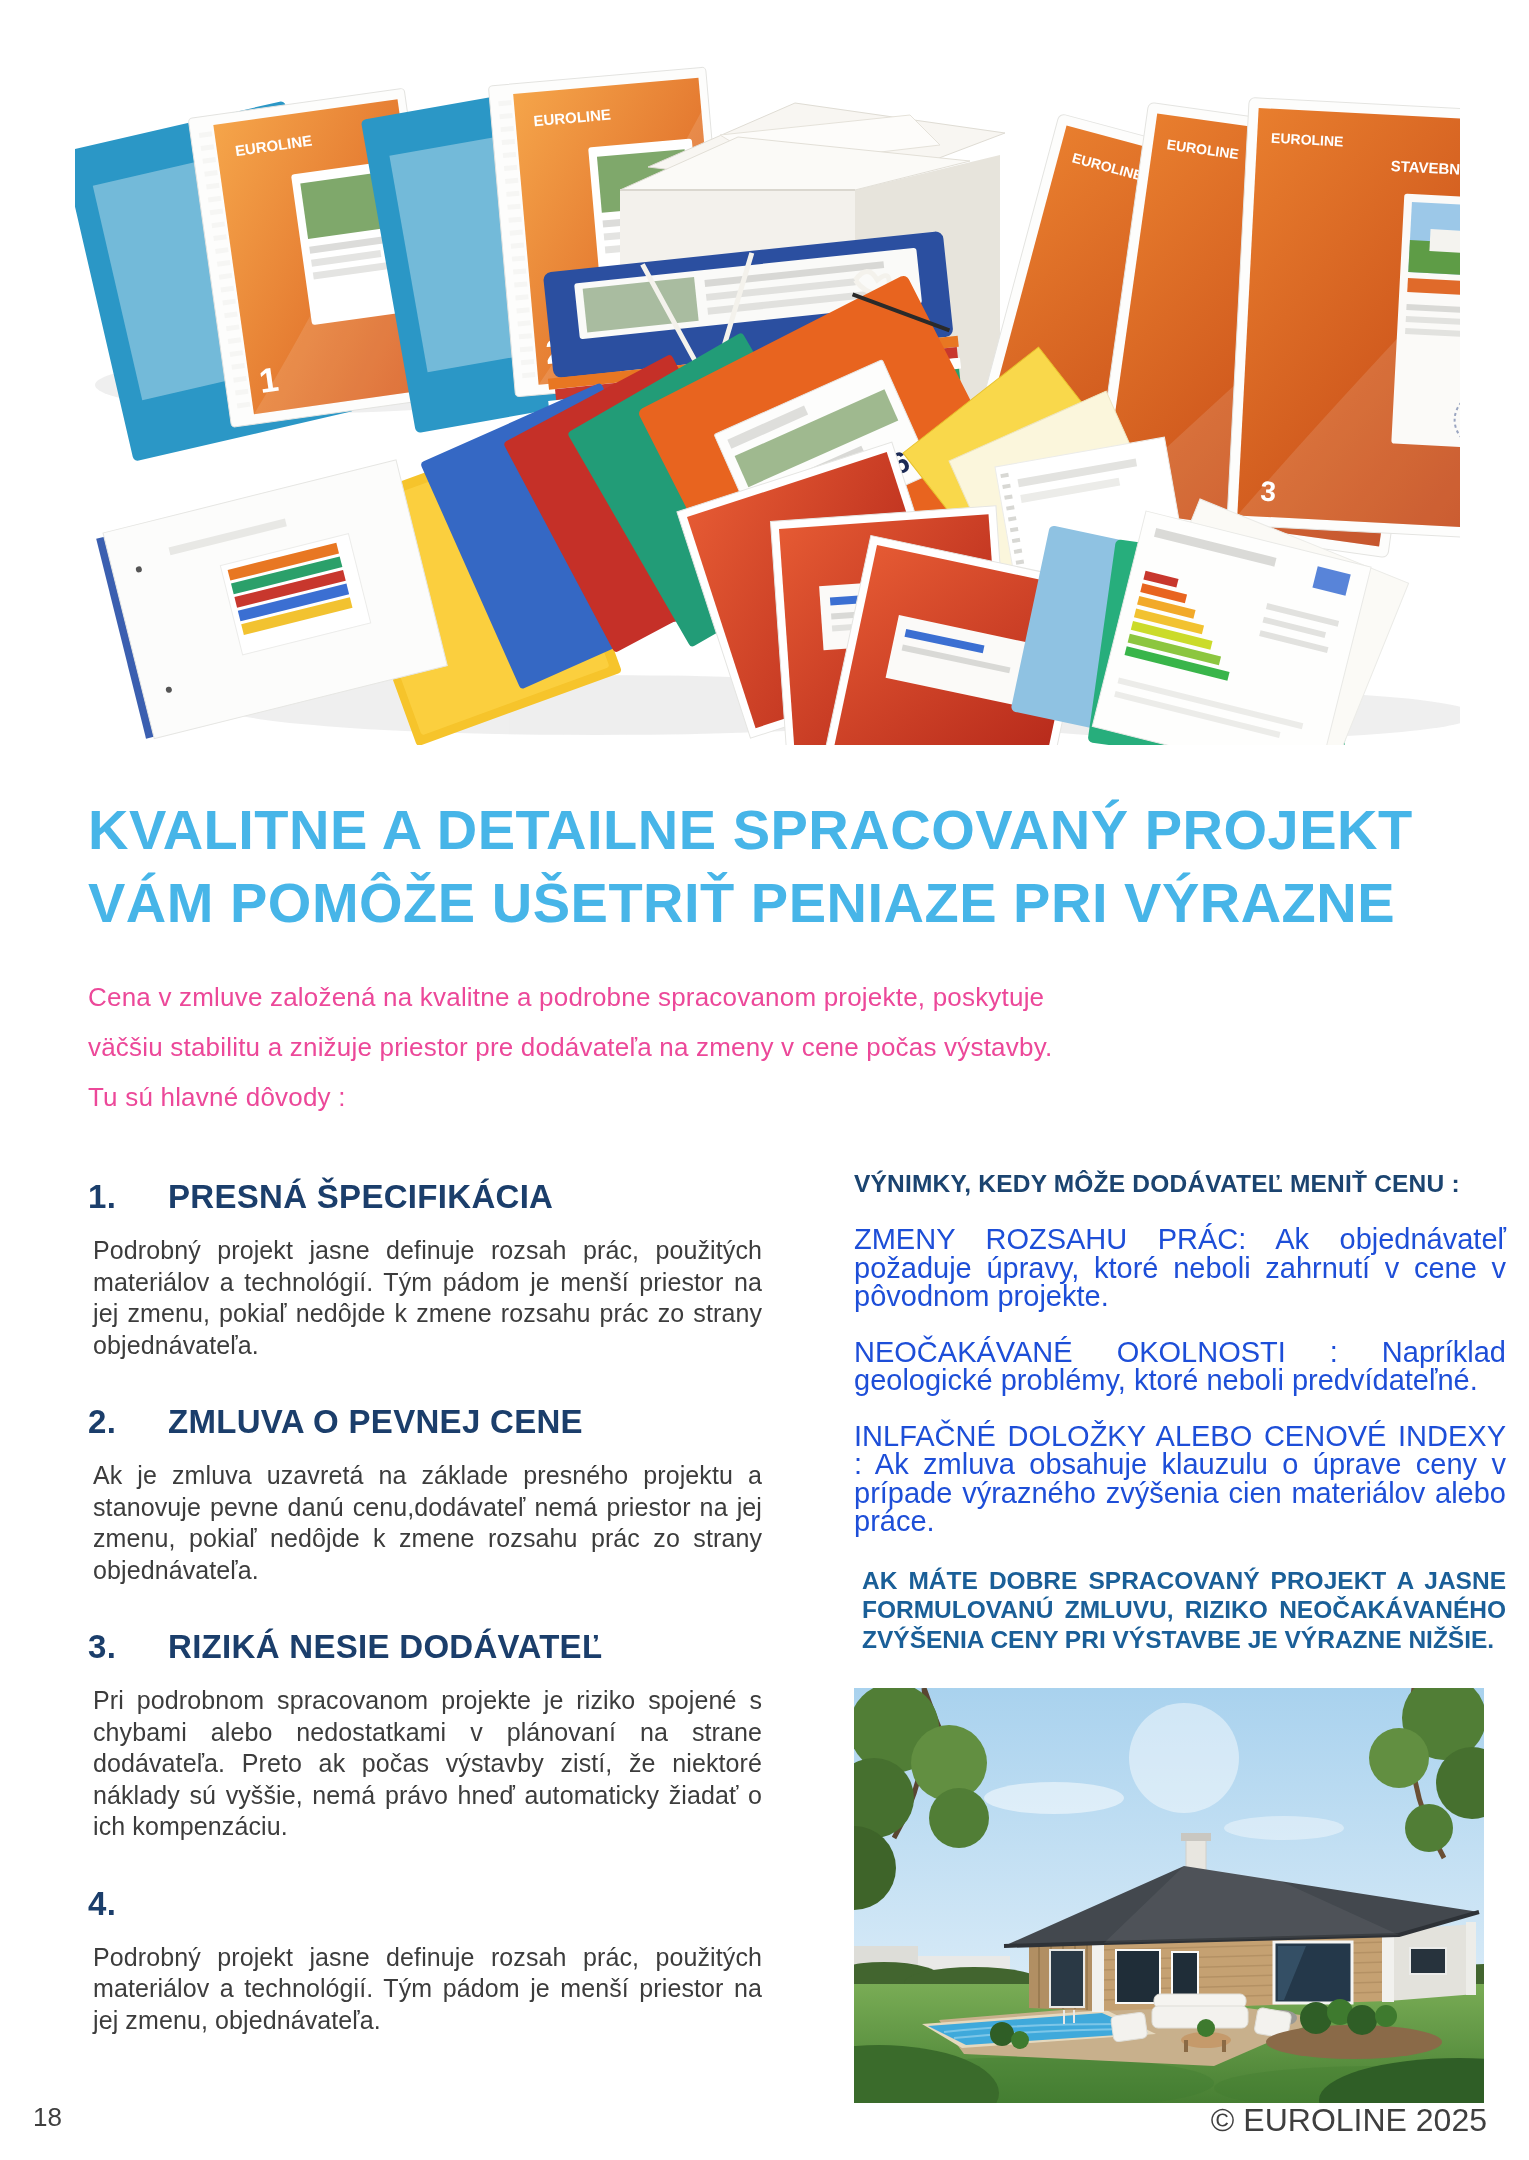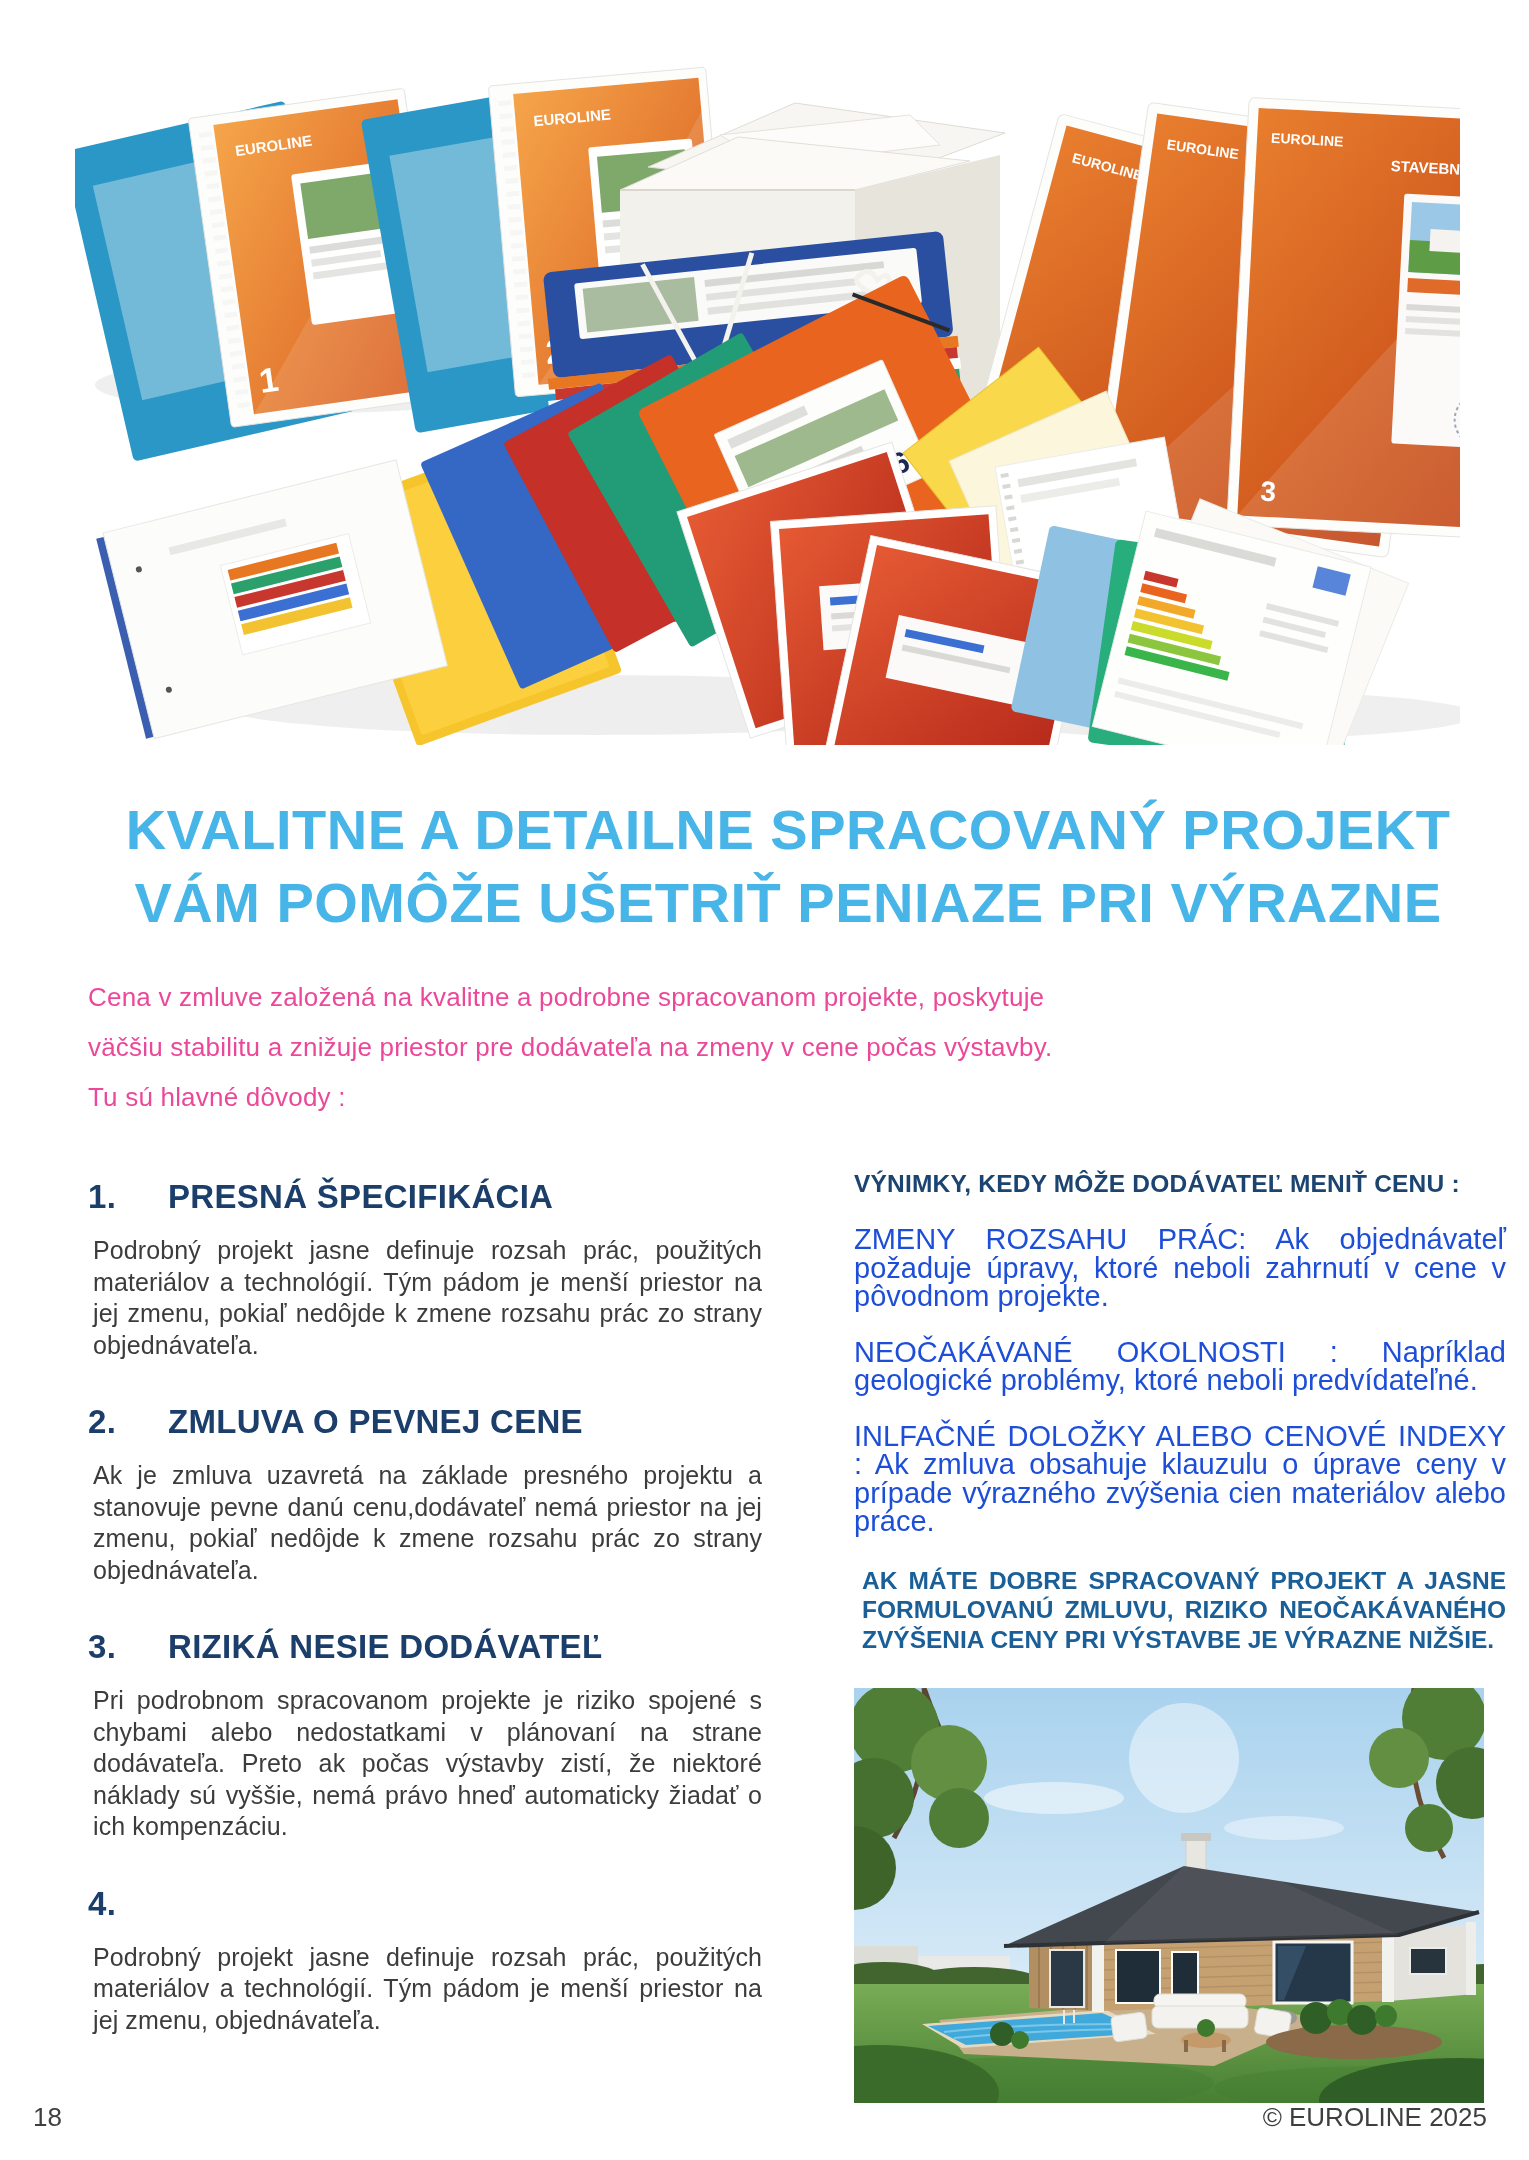--- a/index.html
+++ b/index.html
@@ -6,41 +6,40 @@
   body{
     position:relative;width:1529px;height:2160px;overflow:hidden;
     font-family:"Liberation Sans", sans-serif;
     -webkit-font-smoothing:antialiased;
   }
   .hero{position:absolute;left:75px;top:55px;width:1385px;height:690px;}
   .headline{
     position:absolute;left:88px;top:793px;width:1400px;
     font-size:56px;line-height:73px;font-weight:bold;color:#47B5E8;
     letter-spacing:.5px;
-    text-align:center;
   }
   .intro{
     position:absolute;left:88px;top:972px;width:1400px;
     font-size:26px;line-height:50px;color:#ec4899;letter-spacing:.2px;
   }
   .col-left{position:absolute;left:88px;top:1178px;width:674px;}
   .col-right{position:absolute;left:854px;top:1170px;width:652px;}
   .sec{margin-bottom:42px;}
   .sec-head{display:flex;align-items:baseline;font-size:33px;font-weight:bold;color:#1B3E6B;margin-bottom:19px;letter-spacing:.3px;}
   .sec-num{width:80px;flex:none;}
   .sec-body{
     font-size:25px;line-height:31.5px;color:#3C3C3C;text-align:justify;
     padding-left:5px;letter-spacing:.1px;
   }
   .rc-head{font-size:24.5px;font-weight:bold;color:#1B4470;margin-bottom:27px;letter-spacing:.2px;}
   .rc-p{font-size:29px;line-height:28.5px;color:#1d4ed8;text-align:justify;margin:0 0 27px 0;}
   .rc-em{font-size:24.5px;line-height:29.5px;font-weight:bold;color:#1A5F98;text-align:justify;margin:30px 0 0 8px;}
   .photo{display:block;margin-top:34px;width:630px;height:415px;}
   .page-num{position:absolute;left:33px;top:2102px;font-size:26px;color:#3F3F3F;}
-  .copyright{position:absolute;right:42px;top:2102px;font-size:26px;color:#3F3F3F;}
+  .copyright{position:absolute;right:42px;top:2102px;font-size:32px;color:#3F3F3F;}
 </style>
 </head>
 <body>
 
 <svg class="hero" viewBox="0 0 1385 690" xmlns="http://www.w3.org/2000/svg">
   <defs>
     <linearGradient id="og" x1="0" y1="0" x2="1" y2="1">
       <stop offset="0" stop-color="#F5A54A"></stop>
         <stop offset="1" stop-color="#D85A1E"></stop>
     </linearGradient>

